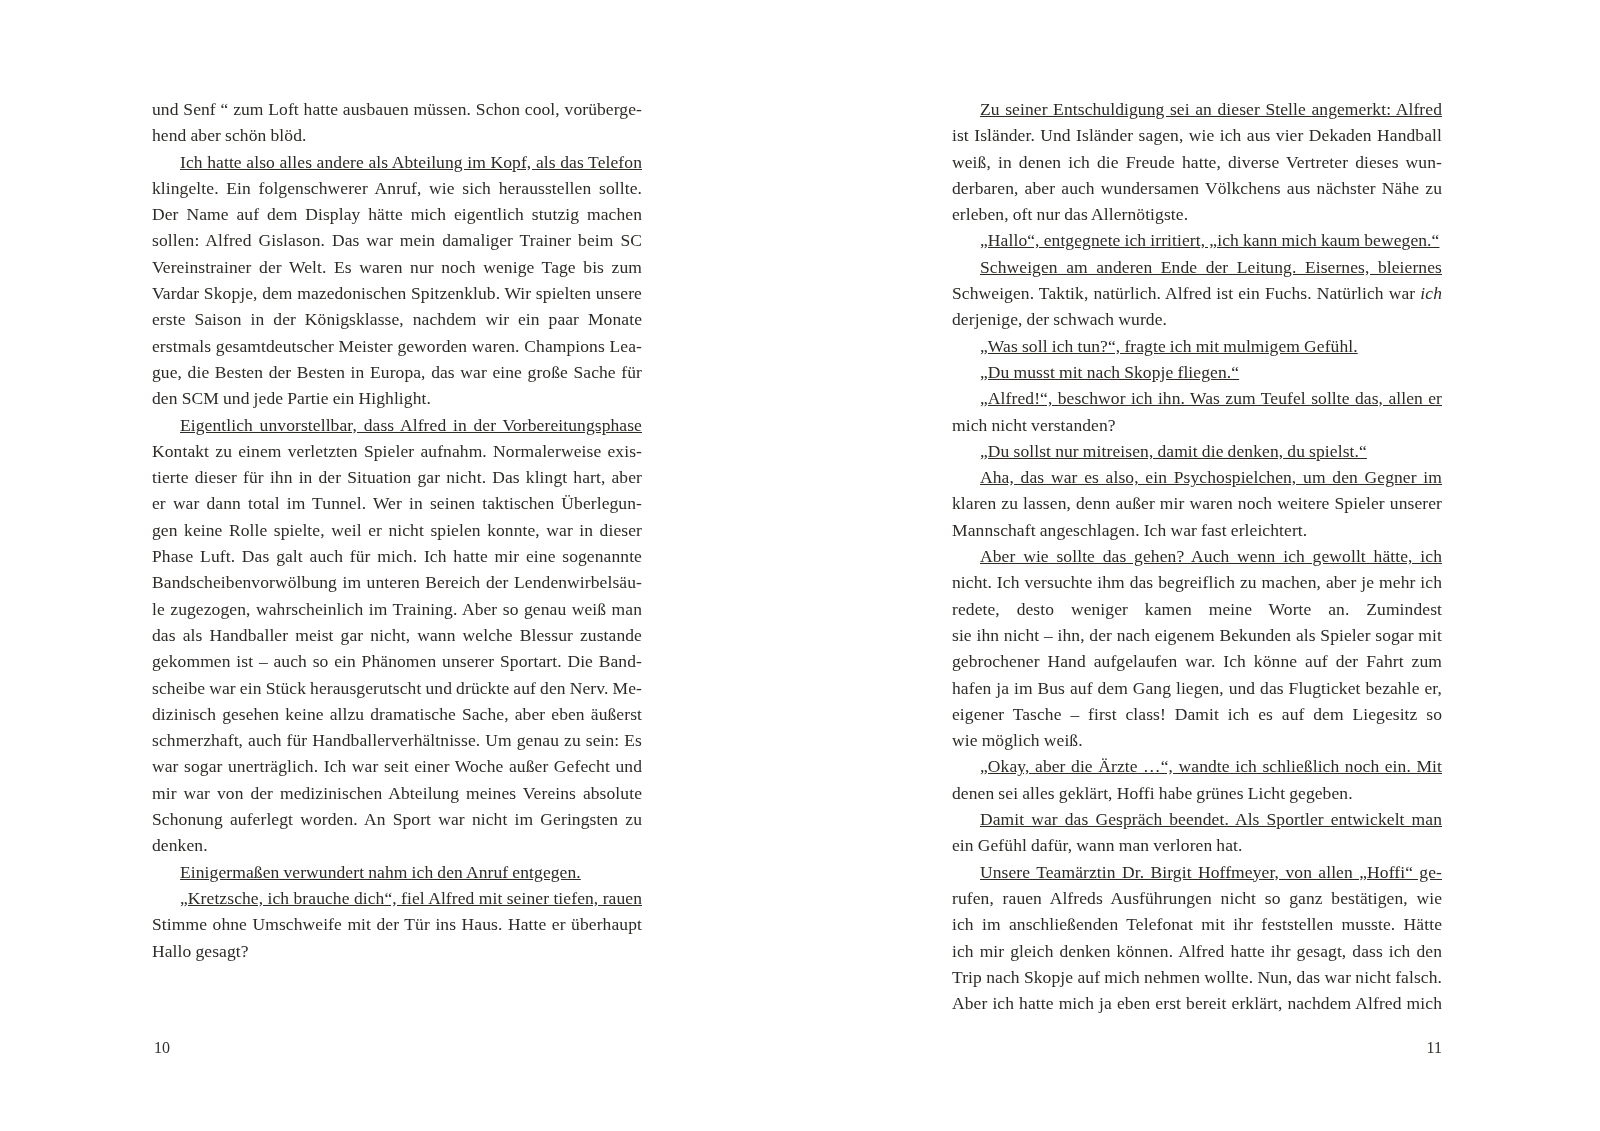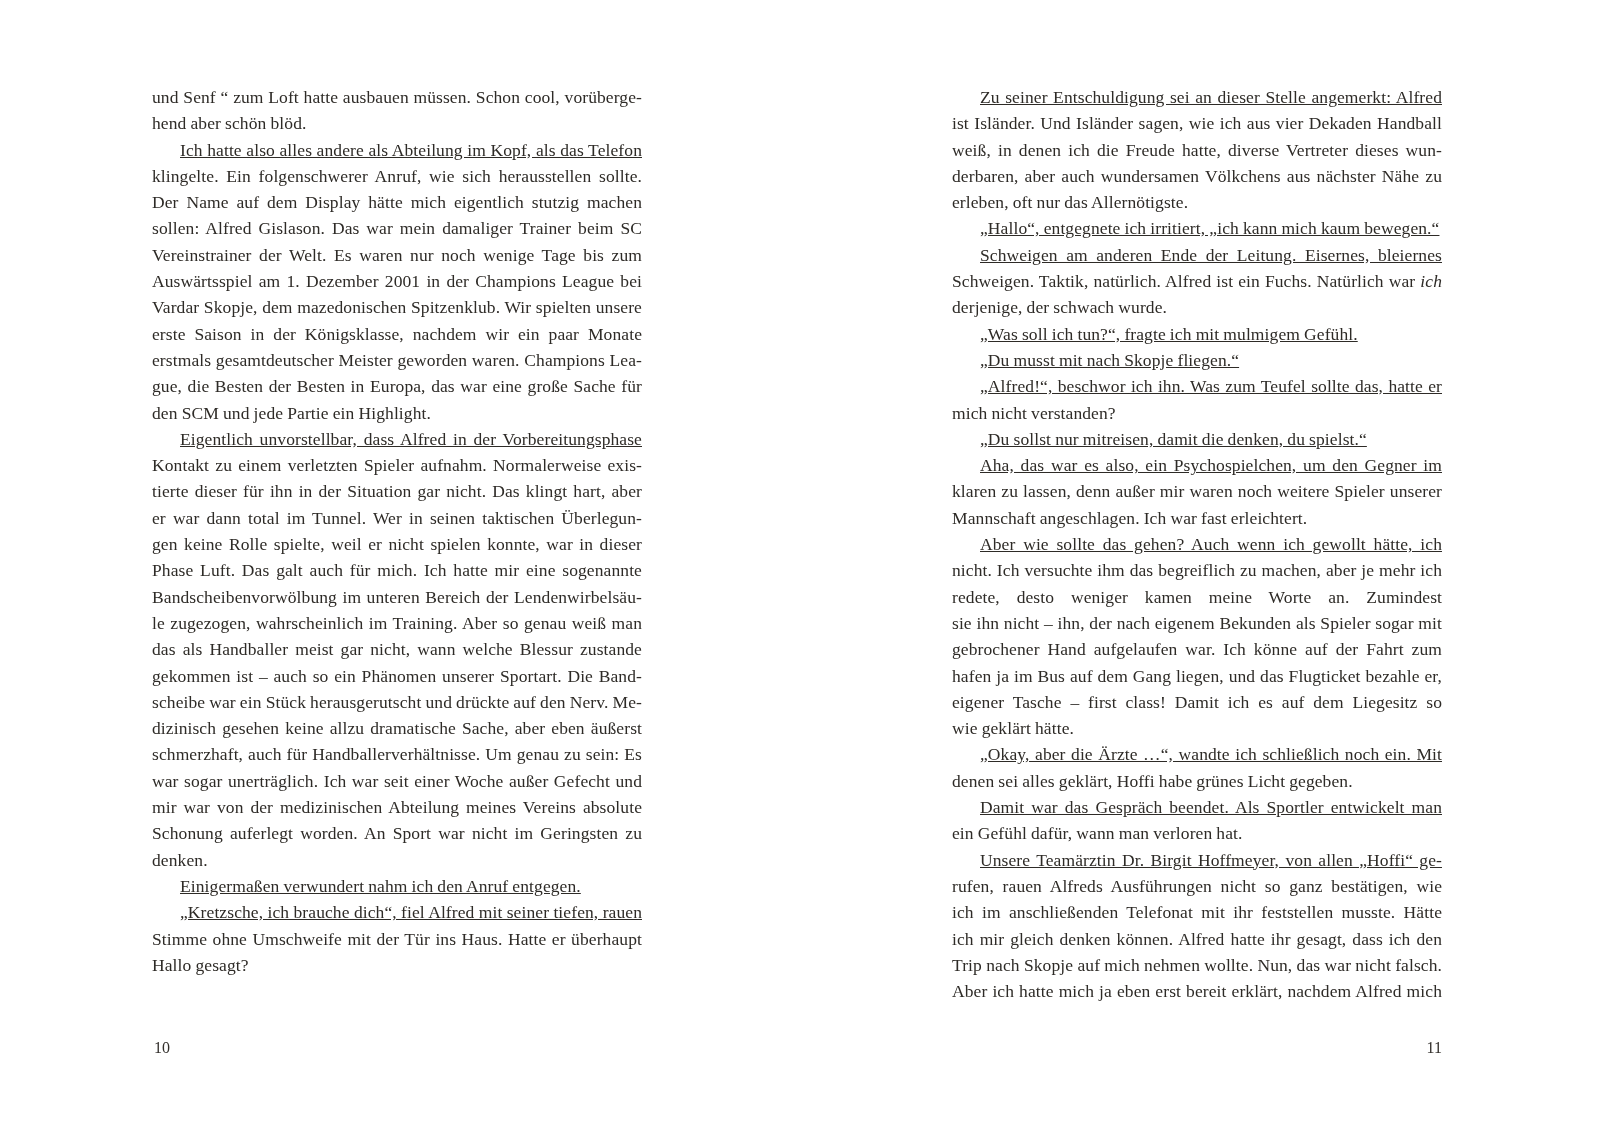--- a/index.html
+++ b/index.html
@@ -15,21 +15,21 @@
     overflow: hidden;
     font-family: "Liberation Serif", "DejaVu Serif", serif;
     color: #2e2b27;
   }
   .spread {
     position: absolute;
     inset: 0;
   }
   .text-block {
     position: absolute;
-    top: 84px;
+    top: 96px;
     width: 490px;
   }
   .text-block.left  { left: 152px; }
   .text-block.right { left: 952px; }
   .line {
     font-size: 17.5px;
     line-height: 26.3px;
     height: 26.3px;
     overflow: hidden;
     text-align: justify;
@@ -69,21 +69,20 @@
 
   <section>
     <div class="text-block left">
         <div class="line">und Senf “ zum Loft hatte ausbauen müssen. Schon cool, vorüberge-</div>
         <div class="line end">hend aber schön blöd.</div>
         <div class="line indent">Ich hatte also alles andere als Abteilung im Kopf, als das Telefon</div>
         <div class="line">klingelte. Ein folgenschwerer Anruf, wie sich herausstellen sollte.</div>
         <div class="line">Der Name auf dem Display hätte mich eigentlich stutzig machen</div>
         <div class="line">sollen: Alfred Gislason. Das war mein damaliger Trainer beim SC</div>
         <div class="line">Vereinstrainer der Welt. Es waren nur noch wenige Tage bis zum</div>
-        <div class="line">Auswärtsspiel am 1. Dezember 2001 in der Champions League bei</div>
         <div class="line">Vardar Skopje, dem mazedonischen Spitzenklub. Wir spielten unsere</div>
         <div class="line">erste Saison in der Königsklasse, nachdem wir ein paar Monate zuvor</div>
         <div class="line">erstmals gesamtdeutscher Meister geworden waren. Champions Lea-</div>
         <div class="line">gue, die Besten der Besten in Europa, das war eine große Sache für</div>
         <div class="line end">den SCM und jede Partie ein Highlight.</div>
         <div class="line indent">Eigentlich unvorstellbar, dass Alfred in der Vorbereitungsphase</div>
         <div class="line">Kontakt zu einem verletzten Spieler aufnahm. Normalerweise exis-</div>
         <div class="line">tierte dieser für ihn in der Situation gar nicht. Das klingt hart, aber</div>
         <div class="line">er war dann total im Tunnel. Wer in seinen taktischen Überlegun-</div>
         <div class="line">gen keine Rolle spielte, weil er nicht spielen konnte, war in dieser</div>
@@ -113,34 +112,34 @@
         <div class="line">ist Isländer. Und Isländer sagen, wie ich aus vier Dekaden Handball</div>
         <div class="line">weiß, in denen ich die Freude hatte, diverse Vertreter dieses wun-</div>
         <div class="line">derbaren, aber auch wundersamen Völkchens aus nächster Nähe zu</div>
         <div class="line end">erleben, oft nur das Allernötigste.</div>
         <div class="line indent end">„Hallo“, entgegnete ich irritiert, „ich kann mich kaum bewegen.“</div>
         <div class="line indent">Schweigen am anderen Ende der Leitung. Eisernes, bleiernes</div>
         <div class="line">Schweigen. Taktik, natürlich. Alfred ist ein Fuchs. Natürlich war <i>ich</i></div>
         <div class="line end">derjenige, der schwach wurde.</div>
         <div class="line indent end">„Was soll ich tun?“, fragte ich mit mulmigem Gefühl.</div>
         <div class="line indent end">„Du musst mit nach Skopje fliegen.“</div>
-        <div class="line indent">„Alfred!“, beschwor ich ihn. Was zum Teufel sollte das, hatte er</div>
+        <div class="line indent">„Alfred!“, beschwor ich ihn. Was zum Teufel sollte das, allen er</div>
         <div class="line end">mich nicht verstanden?</div>
         <div class="line indent end">„Du sollst nur mitreisen, damit die denken, du spielst.“</div>
         <div class="line indent">Aha, das war es also, ein Psychospielchen, um den Gegner im Un-</div>
         <div class="line">klaren zu lassen, denn außer mir waren noch weitere Spieler unserer</div>
         <div class="line end">Mannschaft angeschlagen. Ich war fast erleichtert.</div>
         <div class="line indent">Aber wie sollte das gehen? Auch wenn ich gewollt hätte, ich konnte</div>
         <div class="line">nicht. Ich versuchte ihm das begreiflich zu machen, aber je mehr ich</div>
         <div class="line">redete, desto weniger kamen meine Worte an. Zumindest überzeugten</div>
         <div class="line">sie ihn nicht – ihn, der nach eigenem Bekunden als Spieler sogar mit</div>
         <div class="line">gebrochener Hand aufgelaufen war. Ich könne auf der Fahrt zum Flug-</div>
         <div class="line">hafen ja im Bus auf dem Gang liegen, und das Flugticket bezahle er, aus</div>
         <div class="line">eigener Tasche – first class! Damit ich es auf dem Liegesitz so bequem</div>
-        <div class="line end">wie geklärt hätte.</div>
+        <div class="line end">wie möglich weiß.</div>
         <div class="line indent">„Okay, aber die Ärzte …“, wandte ich schließlich noch ein. Mit</div>
         <div class="line end">denen sei alles geklärt, Hoffi habe grünes Licht gegeben.</div>
         <div class="line indent">Damit war das Gespräch beendet. Als Sportler entwickelt man</div>
         <div class="line end">ein Gefühl dafür, wann man verloren hat.</div>
         <div class="line indent">Unsere Teamärztin Dr. Birgit Hoffmeyer, von allen „Hoffi“ ge-</div>
         <div class="line">rufen, rauen Alfreds Ausführungen nicht so ganz bestätigen, wie</div>
         <div class="line">ich im anschließenden Telefonat mit ihr feststellen musste. Hätte</div>
         <div class="line">ich mir gleich denken können. Alfred hatte ihr gesagt, dass ich den</div>
         <div class="line">Trip nach Skopje auf mich nehmen wollte. Nun, das war nicht falsch.</div>
         <div class="line">Aber ich hatte mich ja eben erst bereit erklärt, nachdem Alfred mich</div>

